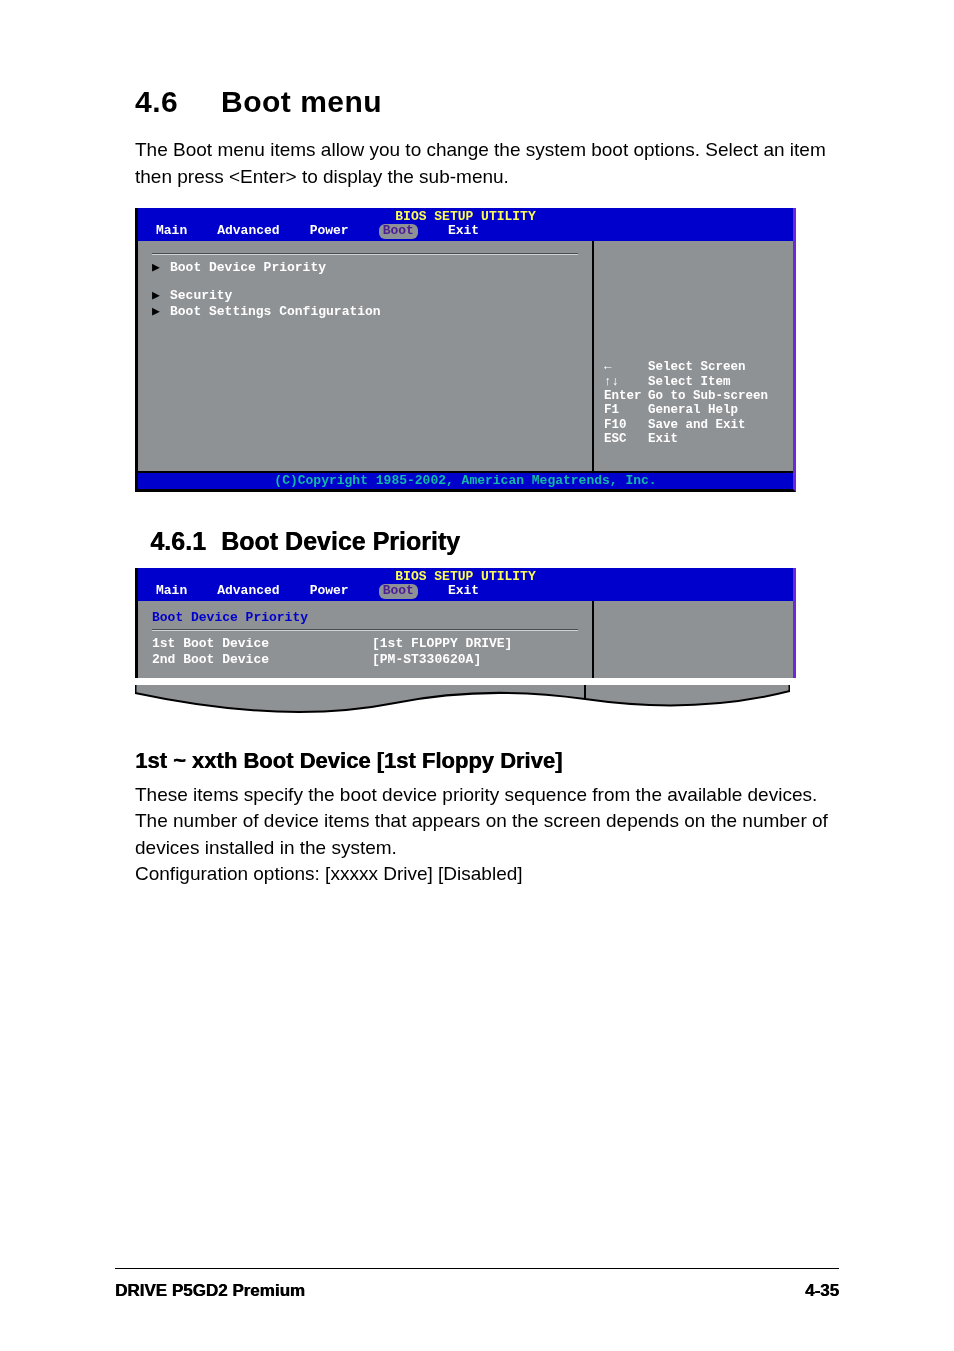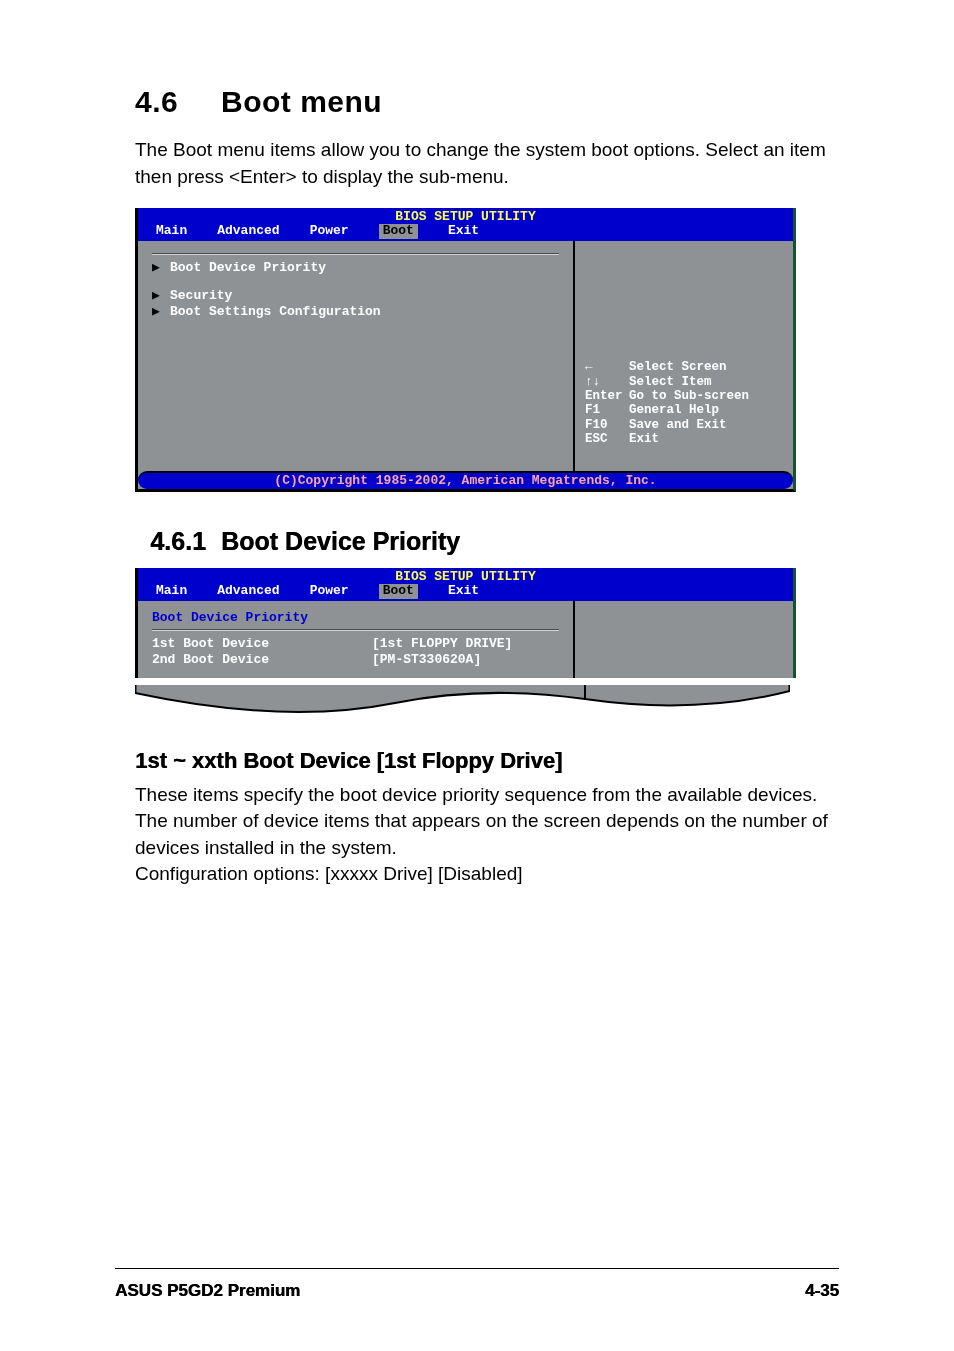--- a/index.html
+++ b/index.html
@@ -47,57 +47,58 @@
   .bios-box {
     width: 655px;
     margin: 10px 0 10px 0;
     font-family: "Courier New", monospace;
     font-size: 13px;
     font-weight: bold;
     line-height: 1.1;
     color: #fff;
     background: #8f9295;
     border-left: 3px solid #000;
-    border-right: 3px solid #14532d;
+    border-right: 3px solid #6d28d9;
   }
   .bios-title-row {
     background: #0000cc;
     text-align: center;
     padding: 2px 0 0 0;
     color: #fcfc54;
   }
   .bios-menu-row {
     background: #0000cc;
     padding: 0 18px 2px 18px;
     color: #fff;
   }
   .bios-menu-row span {
     display: inline-block;
     margin-right: 30px;
     color: #fff;
   }
   .bios-menu-row span.active {
     background: #8f9295;
-    color: #000000;
+    color: #4c1d95;
     padding: 0 4px;
+    border-radius: 6px;
   }
   .bios-body {
     display: flex;
     background: #8f9295;
   }
   .bios-left {
     flex: 1;
     padding: 10px 14px 8px 14px;
     border-right: 2px solid #000;
     min-height: 230px;
     box-sizing: border-box;
   }
   .bios-left.small { min-height: 75px; }
   .bios-right {
-    width: 218px;
+    width: 199px;
     padding: 10px 10px 8px 10px;
     box-sizing: border-box;
     position: relative;
   }
   .bios-section-title {
     color: #0000cc;
     margin-bottom: 4px;
   }
   .bios-divider {
     border-top: 1px solid #4a4c4e;
@@ -119,25 +120,24 @@
     white-space: pre;
     font-size: 12.5px;
     line-height: 1.15;
     position: absolute;
     bottom: 10px;
     left: 10px;
   }
   .bios-help .k { display: inline-block; width: 44px; }
   .bios-copyright {
     background: #0000cc;
-    color: #fca5a5;
+    color: #14b8a6;
     text-align: center;
     padding: 1px 0 1px 0;
     border-top: 2px solid #000;
-    border-radius: 9px;
   }
   .bios-bottom-border { border-bottom: 3px solid #000; }
 
   
   .bios-fade {
     position: relative;
     height: 35px;
     margin-top: -3px;
     width: 655px;
     overflow: hidden;
@@ -241,17 +241,17 @@
       <line x1="450" y1="0" x2="450" y2="14" stroke="#000" stroke-width="2"></line>
     </svg>
   </div>
 
   <div class="heading3">1st ~ xxth Boot Device [1st Floppy Drive]</div>
   <div class="body-text" style="margin-bottom:0">These items specify the boot device priority sequence from the available devices. The number of device items that appears on the screen depends on the number of devices installed in the system.</div>
   <div class="body-text">Configuration options: [xxxxx Drive] [Disabled]</div>
 
   <div class="footer-rule"></div>
   <div class="footer">
-    <span>ASUS P5GD2 Premium</span>
+    <span>DRIVE P5GD2 Premium</span>
     <span>4-35</span>
   </div>
 
 </div>
 
 </body></html>

